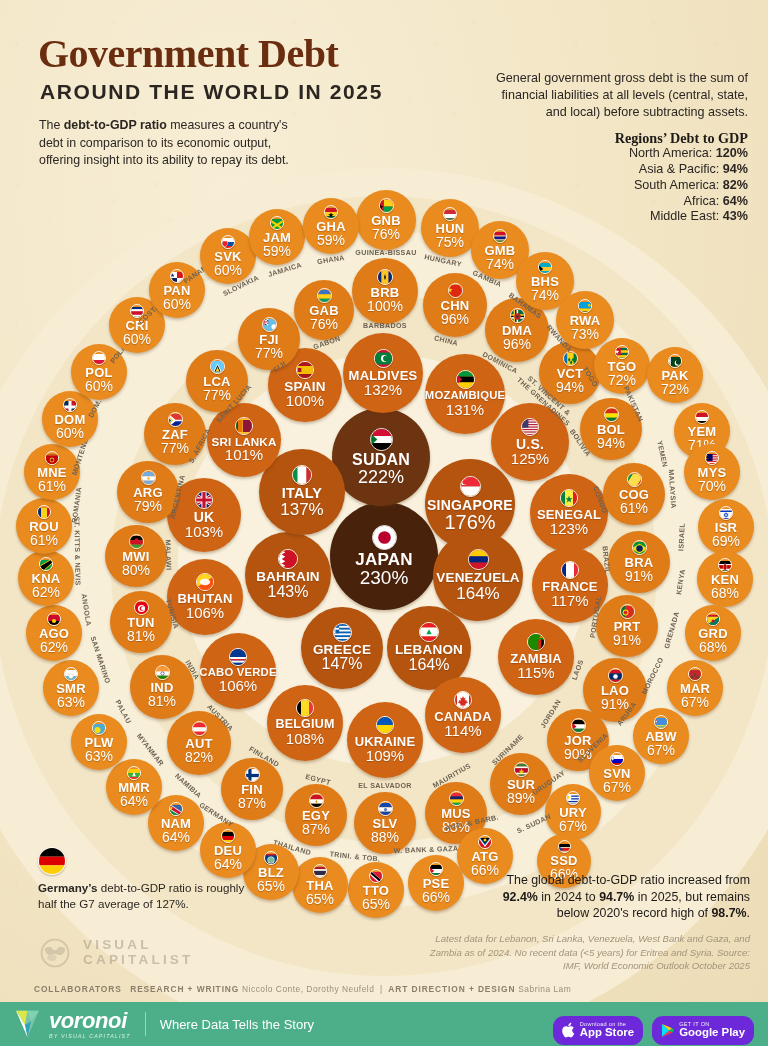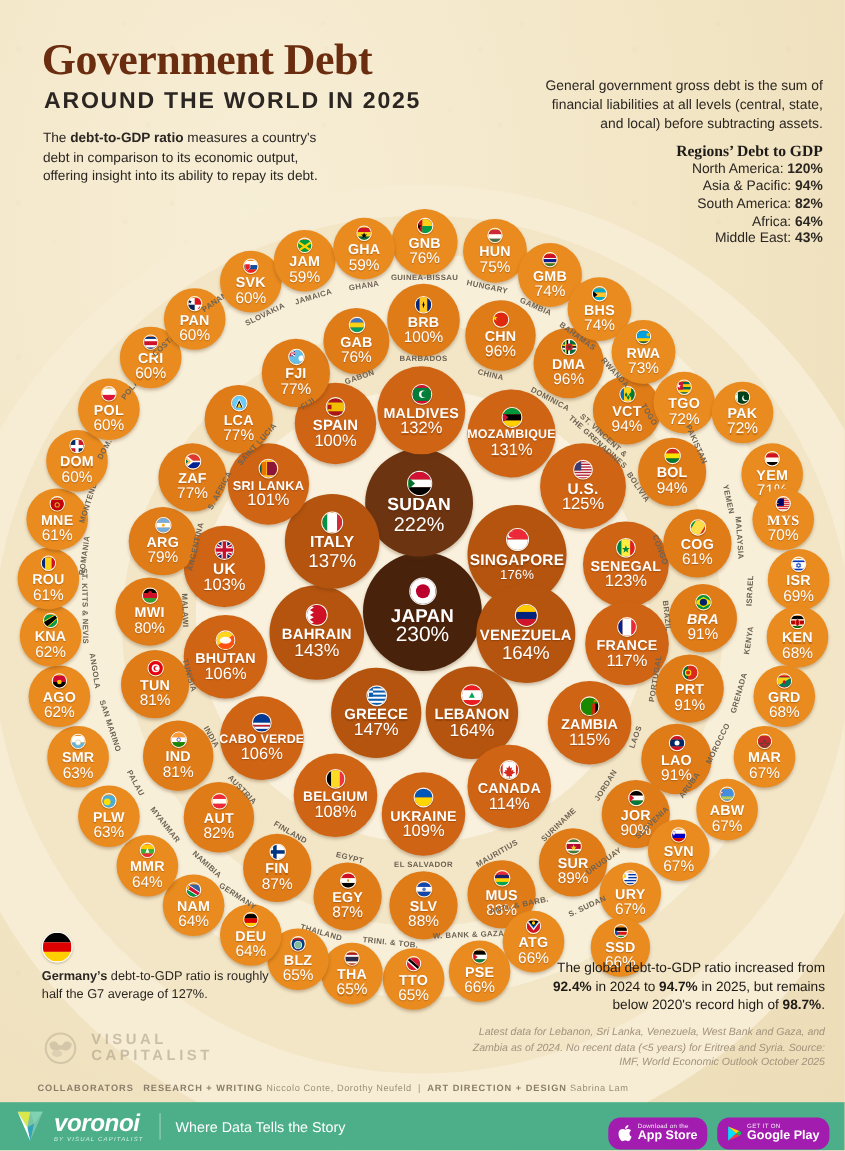--- a/index.html
+++ b/index.html
@@ -118,21 +118,21 @@
   
   .vbar{position:absolute;left:0;top:1002px;width:768px;height:44px;background:#4caf8a;
         display:flex;align-items:center;}
   .vbar-left{display:flex;align-items:flex-end;gap:8px;padding-left:14px;font-style:italic;}
   .vmark{width:27px;height:30px;flex:none;}
   .vword{font-size:22px;font-weight:bold;color:#fff;letter-spacing:-.4px;line-height:1;}
   .vsub{font-size:5.4px;letter-spacing:1.1px;color:#d6f0e6;margin-top:1px;}
   .vdiv{width:1px;height:24px;background:rgba(255,255,255,.45);margin:0 14px;}
   .vtag{font-size:13px;color:#fff;}
   .stores{margin-left:auto;display:flex;gap:9px;padding-right:14px;}
-  .store{background:#a21caf;border-radius:11px;height:29px;display:flex;align-items:center;
+  .store{background:#6d28d9;border-radius:11px;height:29px;display:flex;align-items:center;
      gap:5px;padding:0 9px;color:#fff;margin-top:12px;}
   .store .s1{font-size:5.6px;letter-spacing:.3px;line-height:1.1;opacity:.92;}
   .store .s2{font-size:11.4px;font-weight:bold;line-height:1.05;}
 </style>
 </head>
 <body>
 
 <div id="page">
   <div id="grain"></div>
 
@@ -178,21 +178,21 @@
         <span class="vl" style="font-size: 18px;">222%</span>
       </div>
       <div class="bub t-deep" style="left: 425px; top: 459px; width: 90px; height: 90px;">
         <span class="flag" style="width: 19px; height: 19px;"><svg viewBox="0 0 60 40" width="19" height="19" preserveAspectRatio="xMidYMid slice">
             <rect width="60" height="20" fill="#ed2939"></rect>
             <rect y="20" width="60" height="20" fill="#fff"></rect>
             <circle cx="16" cy="10" r="7" fill="#fff"></circle>
             <circle cx="19" cy="10" r="6" fill="#ed2939"></circle>
           </svg></span>
         <span class="nm" style="font-size: 14px;">SINGAPORE</span>
-        <span class="vl" style="font-size: 12px;">176%</span>
+        <span class="vl" style="font-size: 20px;">176%</span>
       </div>
       <div class="bub t-deep" style="left: 433px; top: 531px; width: 90px; height: 90px;">
         <span class="flag" style="width: 19px; height: 19px;"><svg viewBox="0 0 60 40" width="19" height="19" preserveAspectRatio="xMidYMid slice">
             <rect width="60" height="13.3" fill="#ffcc00"></rect>
             <rect y="13.3" width="60" height="13.4" fill="#00247d"></rect>
             <rect y="26.7" width="60" height="13.3" fill="#cf142b"></rect>
           </svg></span>
         <span class="nm" style="font-size: 13.5px;">VENEZUELA</span>
         <span class="vl" style="font-size: 17px;">164%</span>
       </div>
@@ -464,21 +464,21 @@
       </div>
       <div class="glab" style="left: 600px; top: 500px; transform: translate(-50%, -50%) rotate(70deg); transform-origin: 50% 50%; text-align: center;">
         <div>CONGO</div>
       </div>
       <div class="bub t-light" style="left: 608px; top: 531px; width: 62px; height: 62px;">
         <span class="flag" style="width: 13px; height: 13px;"><svg viewBox="0 0 60 40" width="13" height="13" preserveAspectRatio="xMidYMid slice">
             <rect width="60" height="40" fill="#009739"></rect>
             <path d="M30 5l26 15-26 15L4 20z" fill="#fedd00"></path>
             <circle cx="30" cy="20" r="10" fill="#012169"></circle>
           </svg></span>
-        <span class="nm" style="font-size: 13px; font-style: italic;">BRA</span>
+        <span class="nm" style="font-size: 13px;">BRA</span>
         <span class="vl" style="font-size: 14px;">91%</span>
       </div>
       <div class="glab" style="left: 606px; top: 560px; transform: translate(-50%, -50%) rotate(84deg); transform-origin: 50% 50%; text-align: center;">
         <div>BRAZIL</div>
       </div>
       <div class="bub t-light" style="left: 596px; top: 595px; width: 62px; height: 62px;">
         <span class="flag" style="width: 13px; height: 13px;"><svg viewBox="0 0 60 40" width="13" height="13" preserveAspectRatio="xMidYMid slice">
             <rect width="24" height="40" fill="#046a38"></rect>
             <rect x="24" width="36" height="40" fill="#da291c"></rect>
             <circle cx="24" cy="20" r="9" fill="#ffe900"></circle>
@@ -815,21 +815,21 @@
             <rect width="60" height="3" y="6" fill="#cc0001"></rect>
             <rect width="60" height="3" y="12" fill="#cc0001"></rect>
             <rect width="60" height="3" y="18" fill="#cc0001"></rect>
             <rect width="60" height="3" y="24" fill="#cc0001"></rect>
             <rect width="60" height="3" y="30" fill="#cc0001"></rect>
             <rect width="60" height="3" y="36" fill="#cc0001"></rect>
             <rect width="32" height="23" fill="#010066"></rect>
             <circle cx="13" cy="11" r="6" fill="#ffcc00"></circle>
             <circle cx="16" cy="11" r="5" fill="#010066"></circle>
           </svg></span>
-        <span class="nm" style="font-size: 13px; font-family: Liberation Serif, serif;">MYS</span>
+        <span class="nm" style="font-size: 13px;">MYS</span>
         <span class="vl" style="font-size: 14px;">70%</span>
       </div>
       <div class="glab" style="left: 672px; top: 489px; transform: translate(-50%, -50%) rotate(86deg); transform-origin: 50% 50%; text-align: center;">
         <div>MALAYSIA</div>
       </div>
       <div class="bub t-pale" style="left: 698px; top: 499px; width: 56px; height: 56px;">
         <span class="flag" style="width: 12px; height: 12px;"><svg viewBox="0 0 60 40" width="12" height="12" preserveAspectRatio="xMidYMid slice">
             <rect width="60" height="40" fill="#fff"></rect>
             <rect y="5" width="60" height="5" fill="#0038b8"></rect>
             <rect y="30" width="60" height="5" fill="#0038b8"></rect>

